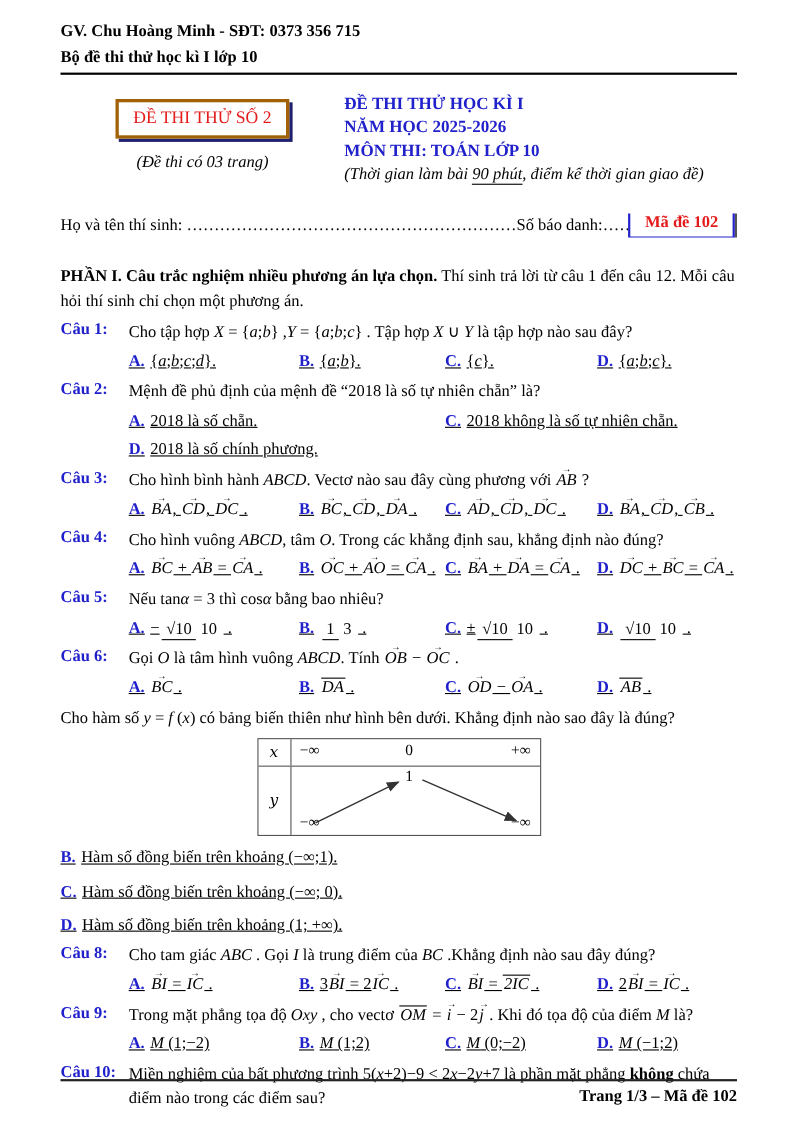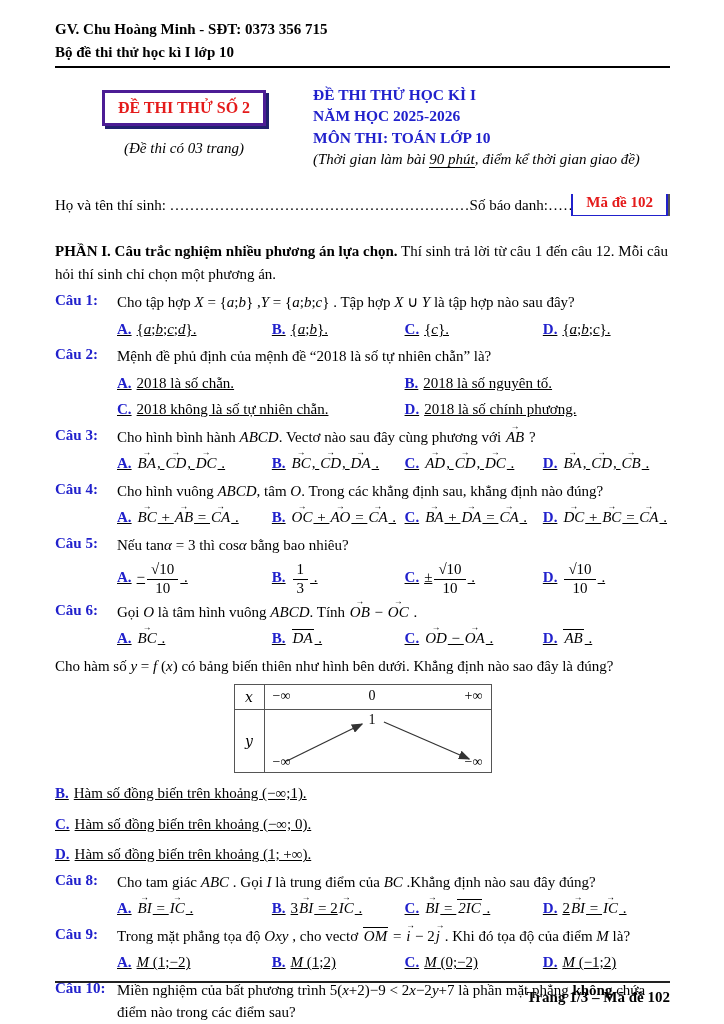--- a/index.html
+++ b/index.html
@@ -12,22 +12,22 @@
   .page { padding:18px 54px 0 55px; height:100%; position:relative; }
 
   
   .hdr { display:flex; justify-content:space-between; font-weight:bold;flex-direction:column; }
   .hdr-rule { border-top:2px solid #000; margin-top:3px; }
 
   
   .info { display:flex; margin-top:16px; }
   .info-left { width:258px; text-align:center; padding-top:6px; }
   .exam-box {
-    display:inline-block; border:3px solid #4c1d95; box-shadow:3px 3px 0 #20206e;
-    padding:3px 13px; color:#e41b1b; font-weight:bold; font-size:16px;
+    display:inline-block; border:3px solid #a16207; box-shadow:3px 3px 0 #20206e;
+    padding:3px 13px; color:#e41b1b; font-weight:normal; font-size:16px;
     background:#fff;
   }
   .pages-note { font-style:italic; margin-top:11px; }
   .info-right { flex:1; color:#2121cc; font-weight:bold; font-size:15.5px; line-height:1.38; }
   .time-note { color:#000; font-weight:normal; font-style:italic; font-size:15px; margin-top:1px; }
   .time-underline { border-bottom:1px solid #000; }
 
   
   .cand { margin-top:24px; position:relative; padding-right:150px; white-space:nowrap; overflow:hidden; }
   .code-box {
@@ -52,21 +52,21 @@
   .opt-key { color:#2121cc; font-weight:bold; margin-right:5px; }
 
   
   .mi { font-style:italic; }
   .vec { display:inline-block; position:relative; font-style:italic; margin:0 1px; }
   .vec::before {
     content:"\2192"; position:absolute; left:0; right:0; top:-0.72em;
     font-size:0.58em; text-align:center; font-style:normal; letter-spacing:0;
   }
   .ovl { display:inline-block; font-style:italic; border-top:1px solid #000; padding:0 1px; line-height:1.15; margin:0 1px; }
-  .frac { display:inline-flex; flex-direction:column; text-align:center; vertical-align:middle; transform:translateY(1px); line-height:1.15; margin:0 2px; }
+  .frac { display:inline-flex; text-align:center; vertical-align:middle; transform:translateY(1px); line-height:1.15; margin:0 2px; }
   .fn { border-bottom:1px solid #000; padding:0 4px; }
   .fd { padding:0 4px; }
 
   
   .bbt { width:258px; margin:7px auto 5px; border:1px solid #555; background:#fff; font-size:14px; }
   .bbt-r { display:grid; grid-template-columns:30px 1fr; }
   .bbt-r1 { border-bottom:1px solid #555; }
   .bbt-lab { border-right:1px solid #555; display:flex; align-items:center; justify-content:center; font-style:italic; font-family:"DejaVu Serif", serif; }
   .bbt-x { position:relative; height:24px; }
   .bbt-x span { position:absolute; top:0; }
@@ -128,21 +128,20 @@
             <span class="opt"><span class="opt-key">D.</span><span>{<span class="mi">a</span>;<span class="mi">b</span>;<span class="mi">c</span>}.</span></span>
           </div>
         </div>
       </div>
       <div class="q">
         <div class="q-label">Câu 2:</div>
         <div class="q-body">
           <div class="q-text">Mệnh đề phủ định của mệnh đề “2018 là số tự nhiên chẵn” là?</div>
           <div class="opts2">
             <span class="opt"><span class="opt-key">A.</span><span>2018 là số chẵn.</span></span>
-            <span class="opt"><span class="opt-key">B.</span><span>2018 là số nguyên tố.</span></span>
             <span class="opt"><span class="opt-key">C.</span><span>2018 không là số tự nhiên chẵn.</span></span>
             <span class="opt"><span class="opt-key">D.</span><span>2018 là số chính phương.</span></span>
           </div>
         </div>
       </div>
       <div class="q">
         <div class="q-label">Câu 3:</div>
         <div class="q-body">
           <div class="q-text">Cho hình bình hành <span class="mi">ABCD</span>. Vectơ nào sau đây cùng phương với <span class="vec">AB</span> ?</div>
           <div class="opts4">

